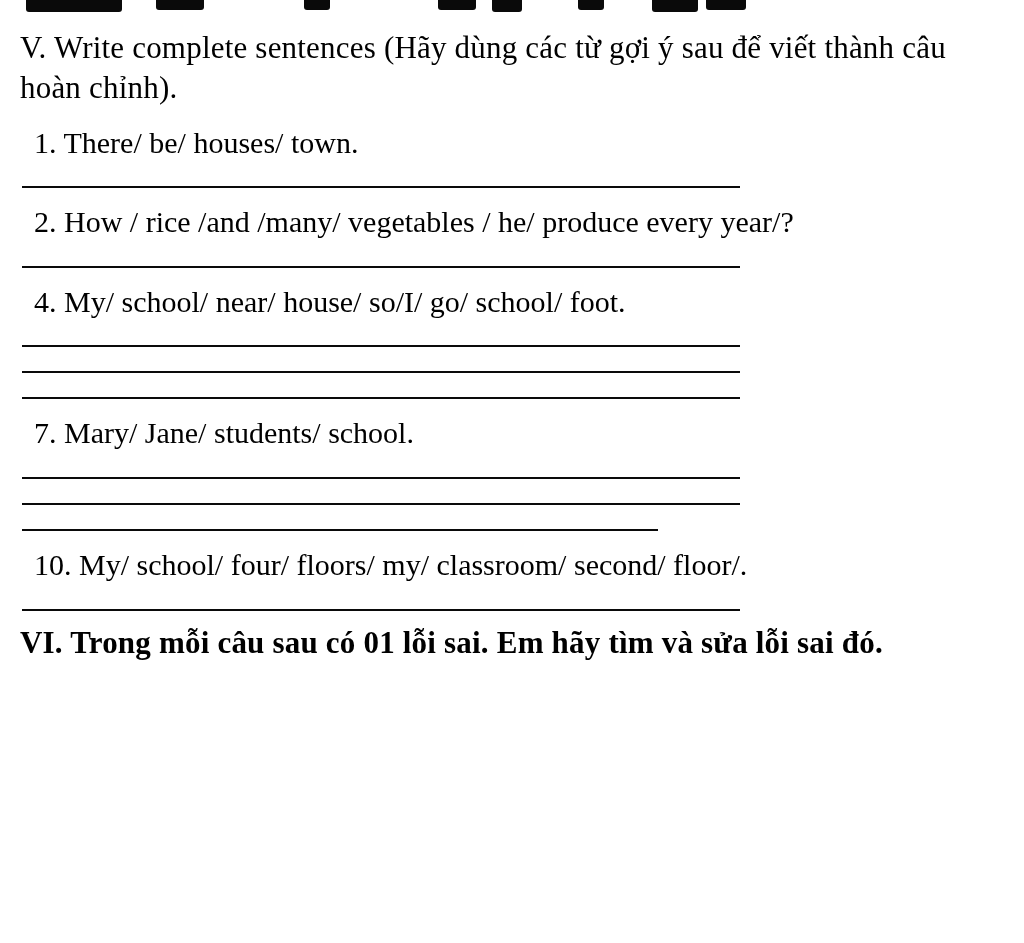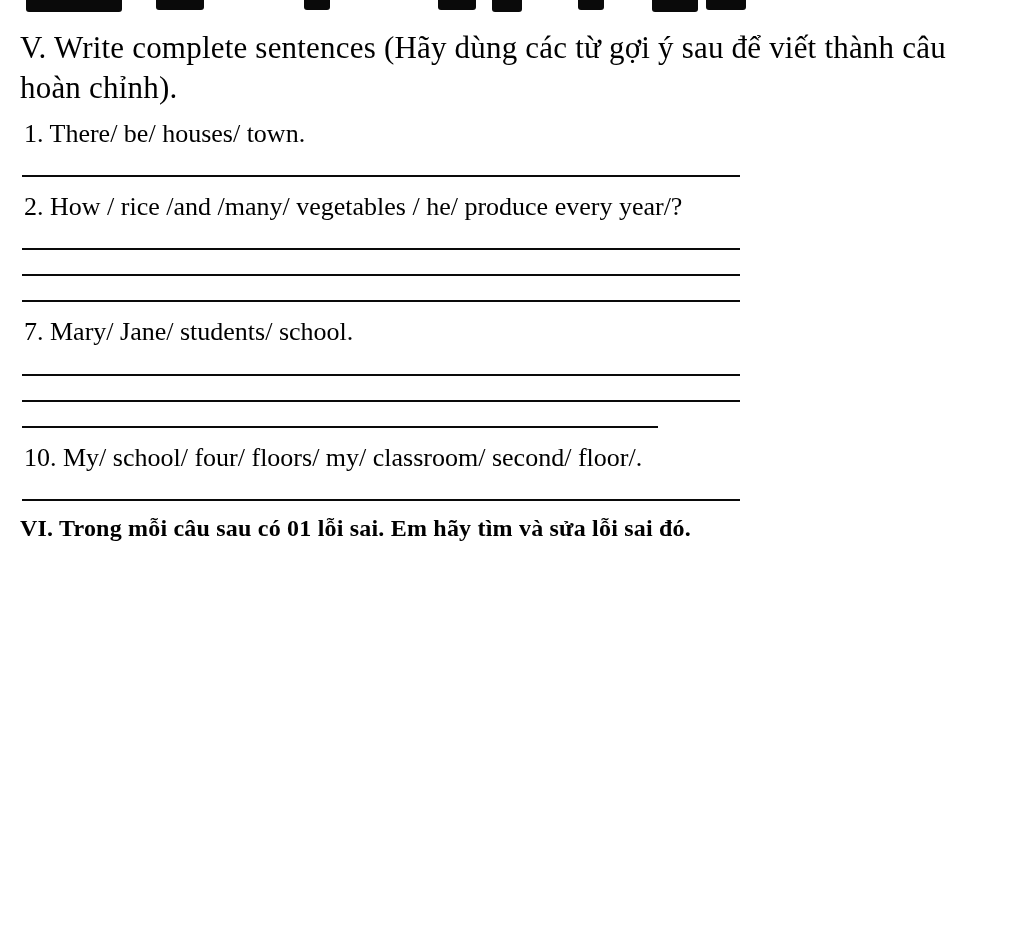--- a/index.html
+++ b/index.html
@@ -33,36 +33,36 @@
     font-size: 31px;
     font-weight: normal;
     line-height: 1.3;
     margin: 0 0 8px 0;
     letter-spacing: 0.2px;
   }
   .exercise-item {
     margin: 0;
   }
   .prompt {
-    font-size: 26px;
+    font-size: 30px;
     line-height: 1.32;
-    margin: 4px;
+    margin: 14px;
     white-space: nowrap;
   }
   .answer-blank {
     height: 0;
     border-bottom: 2px solid #0a0a0a;
     width: 718px;
     margin: 24px 0 13px 2px;
   }
   .answer-blank.short {
     width: 636px;
   }
   .vi-title {
-    font-size: 24px;
+    font-size: 31px;
     font-weight: bold;
     line-height: 1.2;
     margin: 0;
     letter-spacing: 0.2px;
     white-space: nowrap;
   }
 </style>
 </head>
 <body>
 
@@ -85,20 +85,24 @@
     <p class="prompt">1. There/ be/ houses/ town.</p>
     <div class="answer-blank"></div>
   </div>
 
   <div class="exercise-item">
     <p class="prompt">2. How / rice /and /many/ vegetables / he/ produce every year/?</p>
     <div class="answer-blank"></div>
   </div>
 
 
+  <div class="exercise-item">
+    <p class="prompt">4. My/ school/ near/ house/ so/I/ go/ school/ foot.</p>
+    <div class="answer-blank"></div>
+  </div>
 
   <div class="exercise-item">
     <div class="answer-blank"></div>
   </div>
 
   <div class="exercise-item">
     <div class="answer-blank"></div>
   </div>
 
   <div class="exercise-item">

